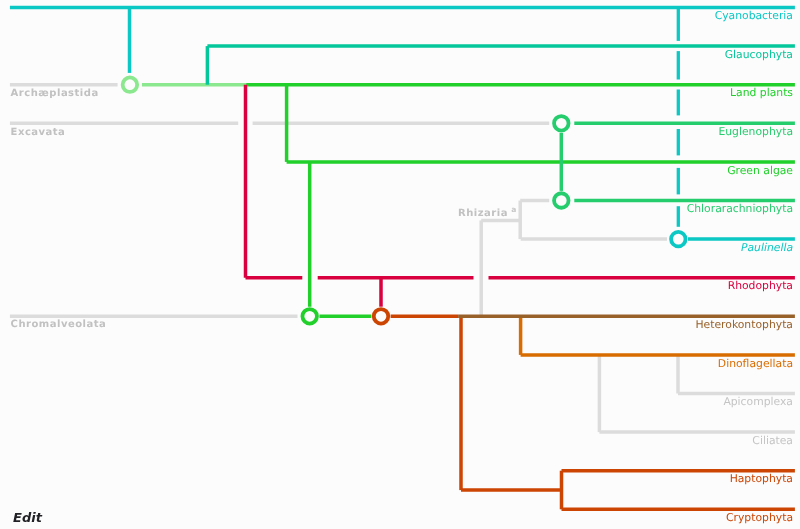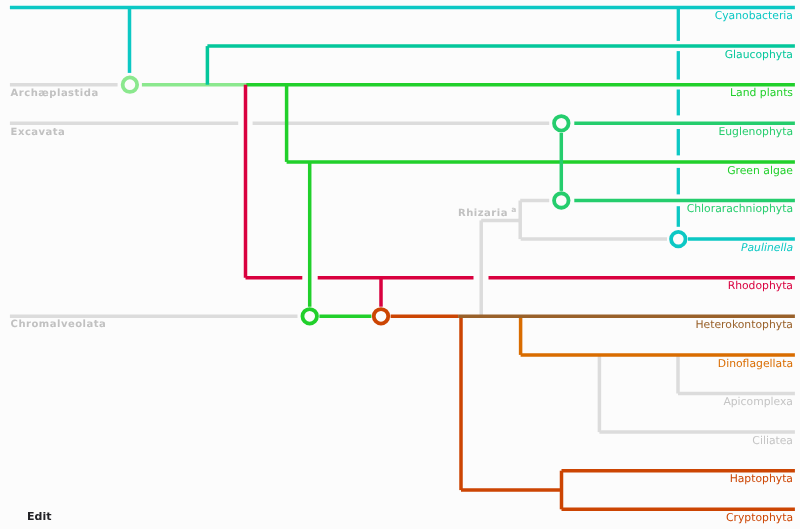--- a/index.html
+++ b/index.html
@@ -7,22 +7,22 @@
        font-family:"DejaVu Sans",sans-serif;-webkit-font-smoothing:antialiased;}
   #stage{position:relative;width:800px;height:410px;
          transform:translateZ(0);will-change:transform;}
   #tree{position:absolute;left:0;top:0;}
   text{font-family:"DejaVu Sans",sans-serif;-webkit-font-smoothing:antialiased;
        text-rendering:geometricPrecision;}
   .taxon-label{font-size:10.8px;}
   .taxon-label.it{font-style:italic;}
   .group-label{font-size:10px;font-weight:bold;fill:#c1c1c1;letter-spacing:0.5px;}
   .group-sup{font-size:7.6px;font-weight:bold;fill:#c8c8c8;letter-spacing:0;}
-  #edit{position:absolute;left:27px;top:511.3px;font-size:11px;font-weight:bold;
-        color:#222226;line-height:1;-webkit-font-smoothing:antialiased;}
+  #edit{position:absolute;left:13px;top:511.3px;font-size:13px;font-weight:bold;
+        color:#222226;line-height:1;font-style:italic;-webkit-font-smoothing:antialiased;}
 </style>
 </head>
 <body>
 
 <div id="stage">
   <svg id="tree" width="800" height="529" viewBox="0 0 800 529">
       <line x1="9.9" y1="84.7" x2="117.6" y2="84.7" stroke="#dcdcdc" stroke-width="3.5"></line>
       <line x1="9.9" y1="123.3" x2="238.2" y2="123.3" stroke="#dcdcdc" stroke-width="3.5"></line>
       <line x1="252.6" y1="123.3" x2="549.2" y2="123.3" stroke="#dcdcdc" stroke-width="3.5"></line>
       <line x1="9.9" y1="316.3" x2="297.5" y2="316.3" stroke="#dcdcdc" stroke-width="3.5"></line>

